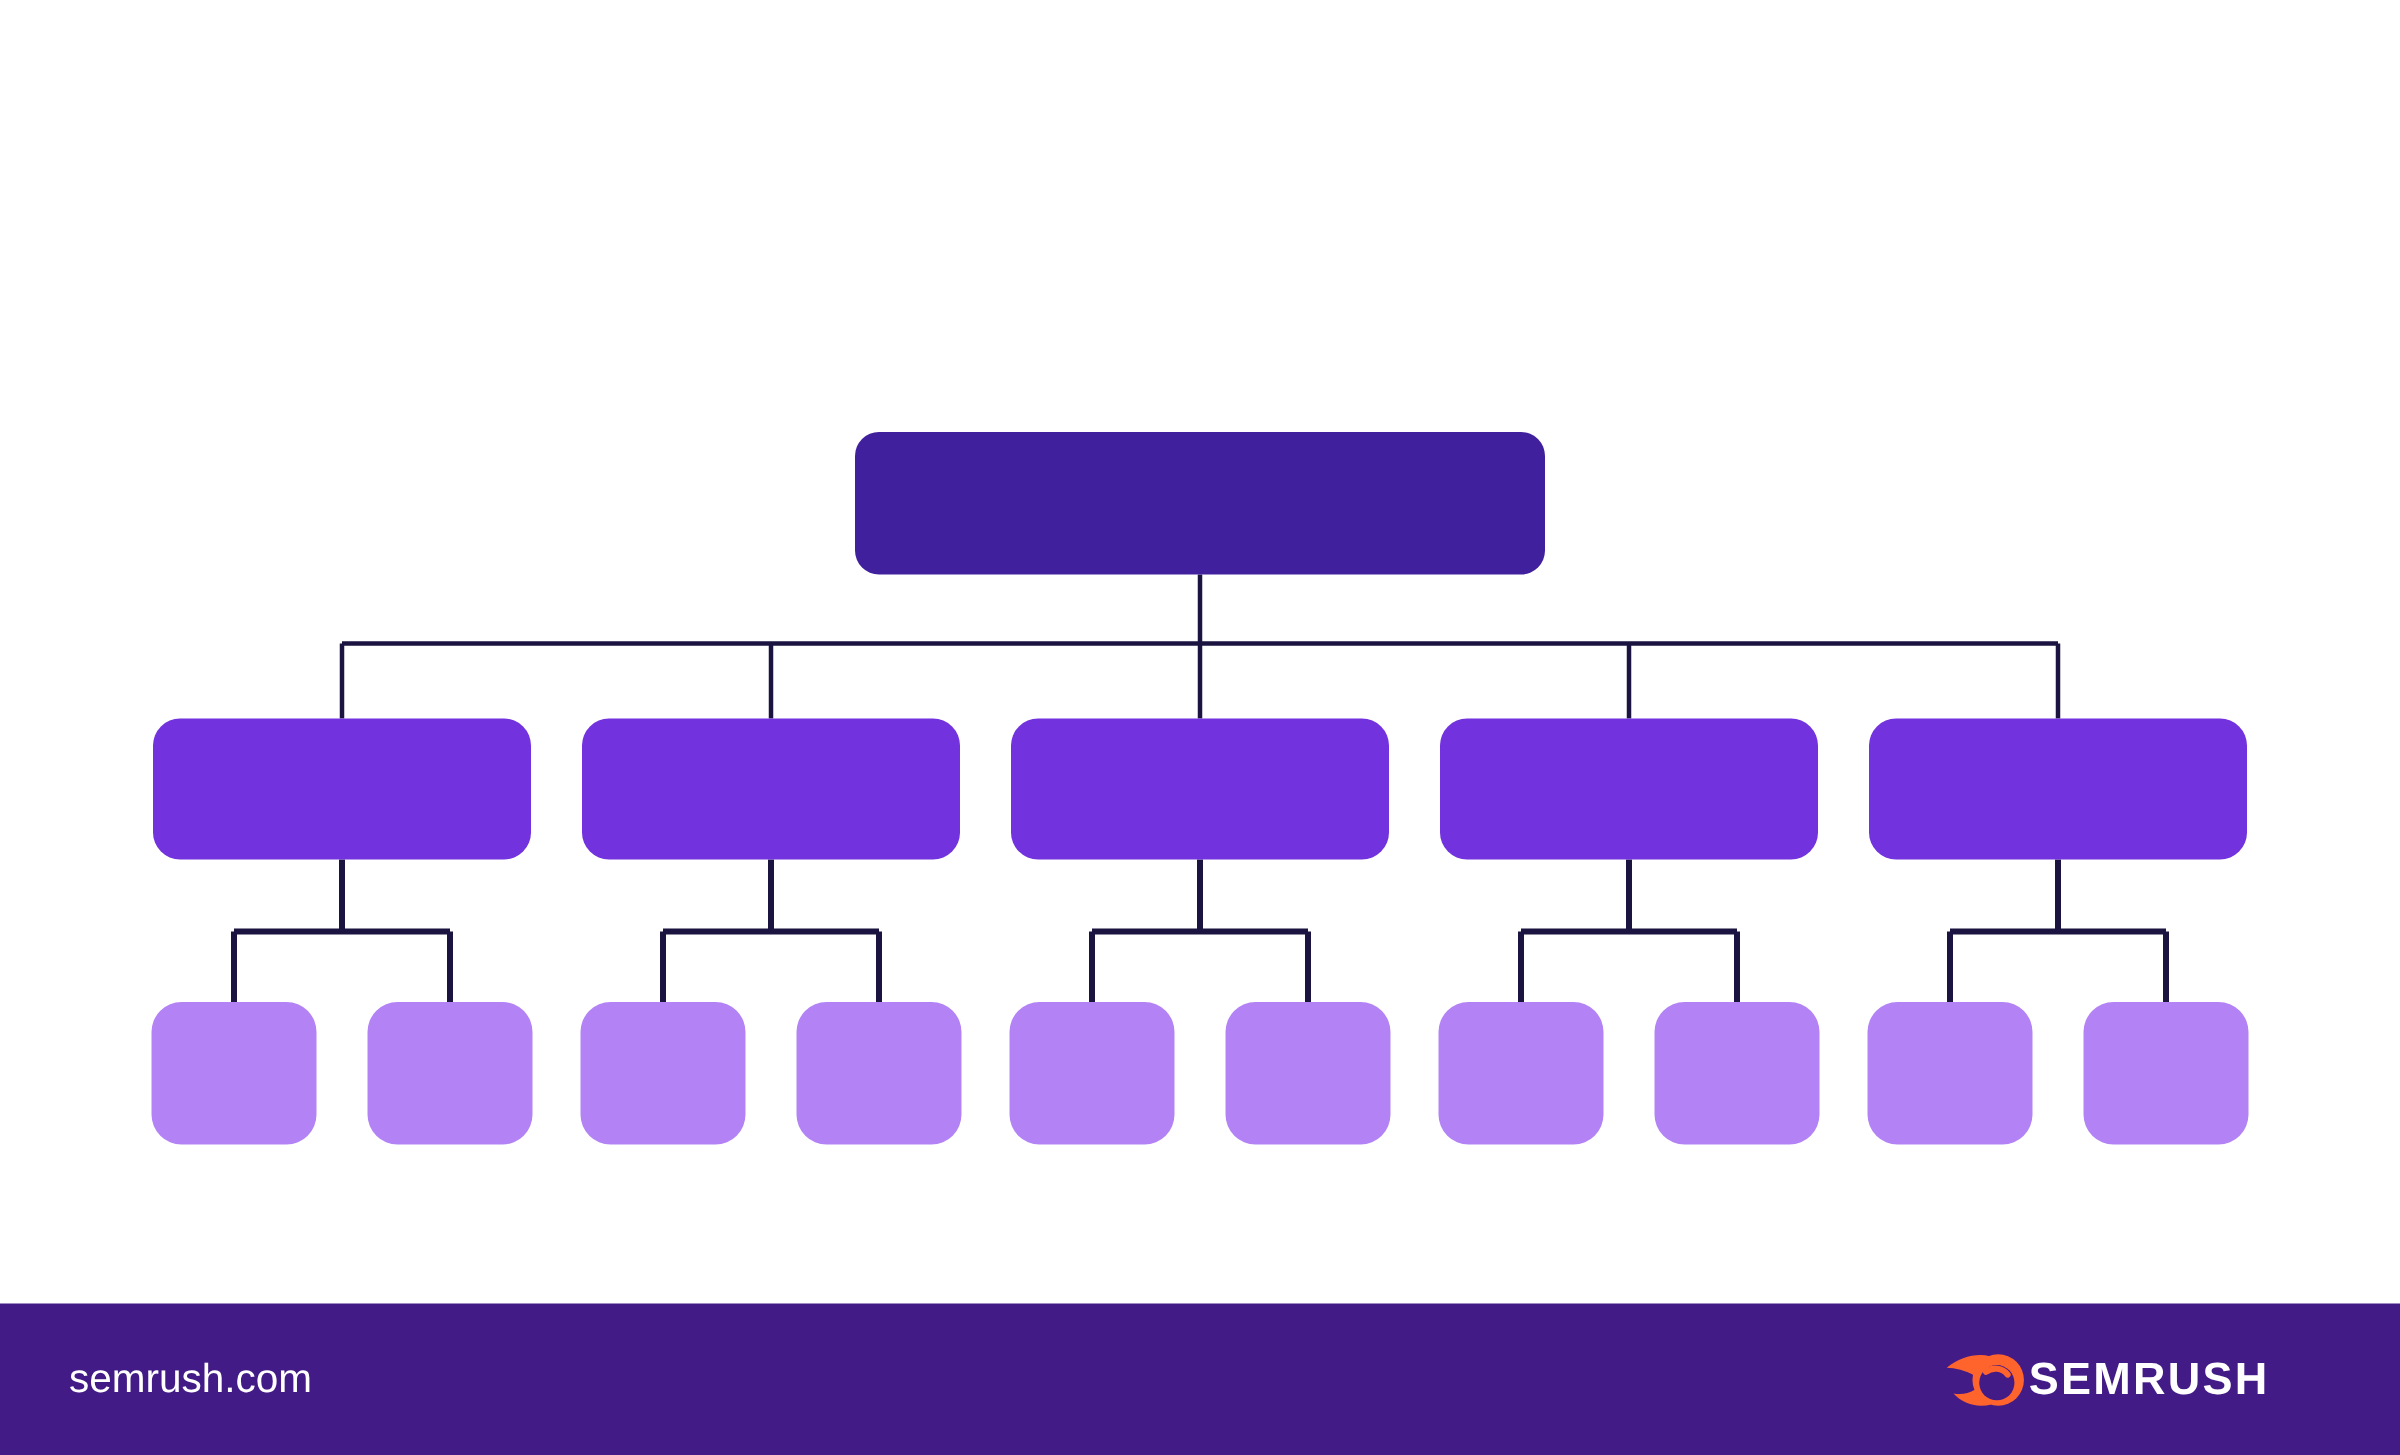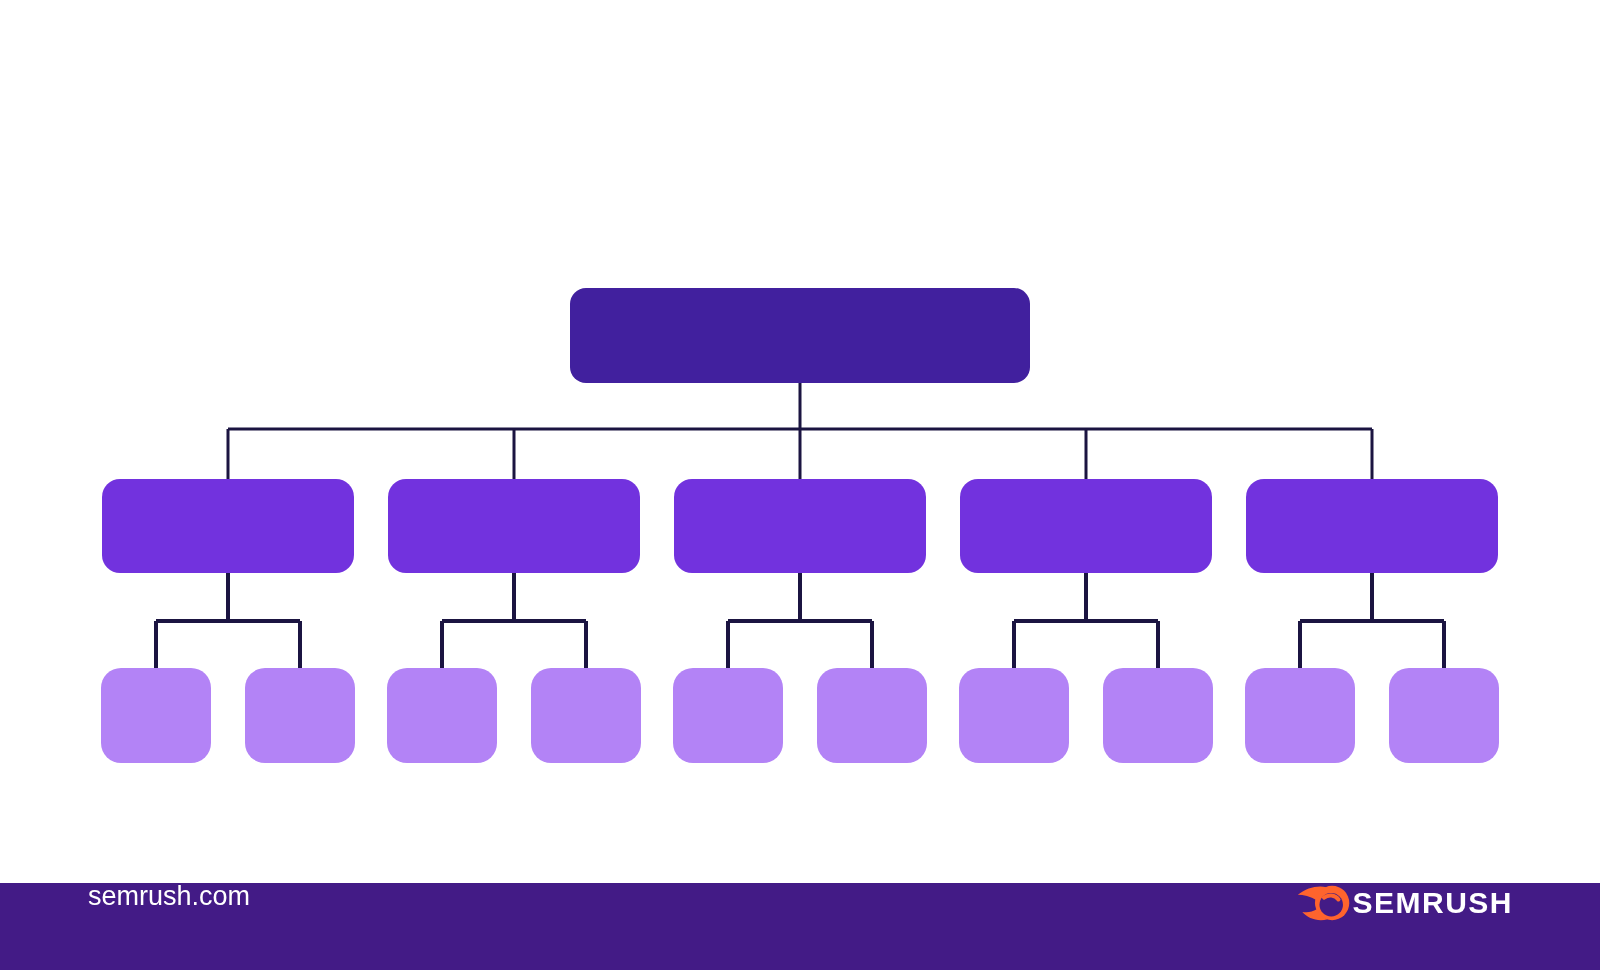--- a/index.html
+++ b/index.html
@@ -10,23 +10,23 @@
          font-size:86px;line-height:1;font-weight:700;letter-spacing:-3px;
          color:var(--title-text,#000)}
 
   .connectors{position:absolute;left:0;top:0;pointer-events:none}
 
   .node{position:absolute}
   .node.root{background:var(--root-box,#41209E);border-radius:16px}
   .node.category{background:var(--category-box,#7232DE);border-radius:18px}
   .node.subpage{background:var(--subpage-box,#B383F6);border-radius:20px}
 
-  .footer{position:absolute;left:0;bottom:0;width:100%;height:87px;box-sizing:border-box;
-          background:var(--footer-bg,#431B86);display:flex;align-items:flex-start;
-          justify-content:space-between;padding:0 87px 0 88px}
+  .footer{position:absolute;left:0;bottom:0;width:100%;height:101px;box-sizing:border-box;
+          background:var(--footer-bg,#431B86);display:flex;align-items:center;
+          justify-content:space-between;padding:0 87px 0 46px}
   .site{color:var(--footer-text,#fff);font-size:27px;line-height:1}
   .logo{display:flex;align-items:center;}
   .wordmark{color:var(--footer-text,#fff);font-weight:700;font-size:30px;letter-spacing:1.5px;line-height:1}
 </style>
 </head>
 <body>
 
 <div class="canvas">
 
 

